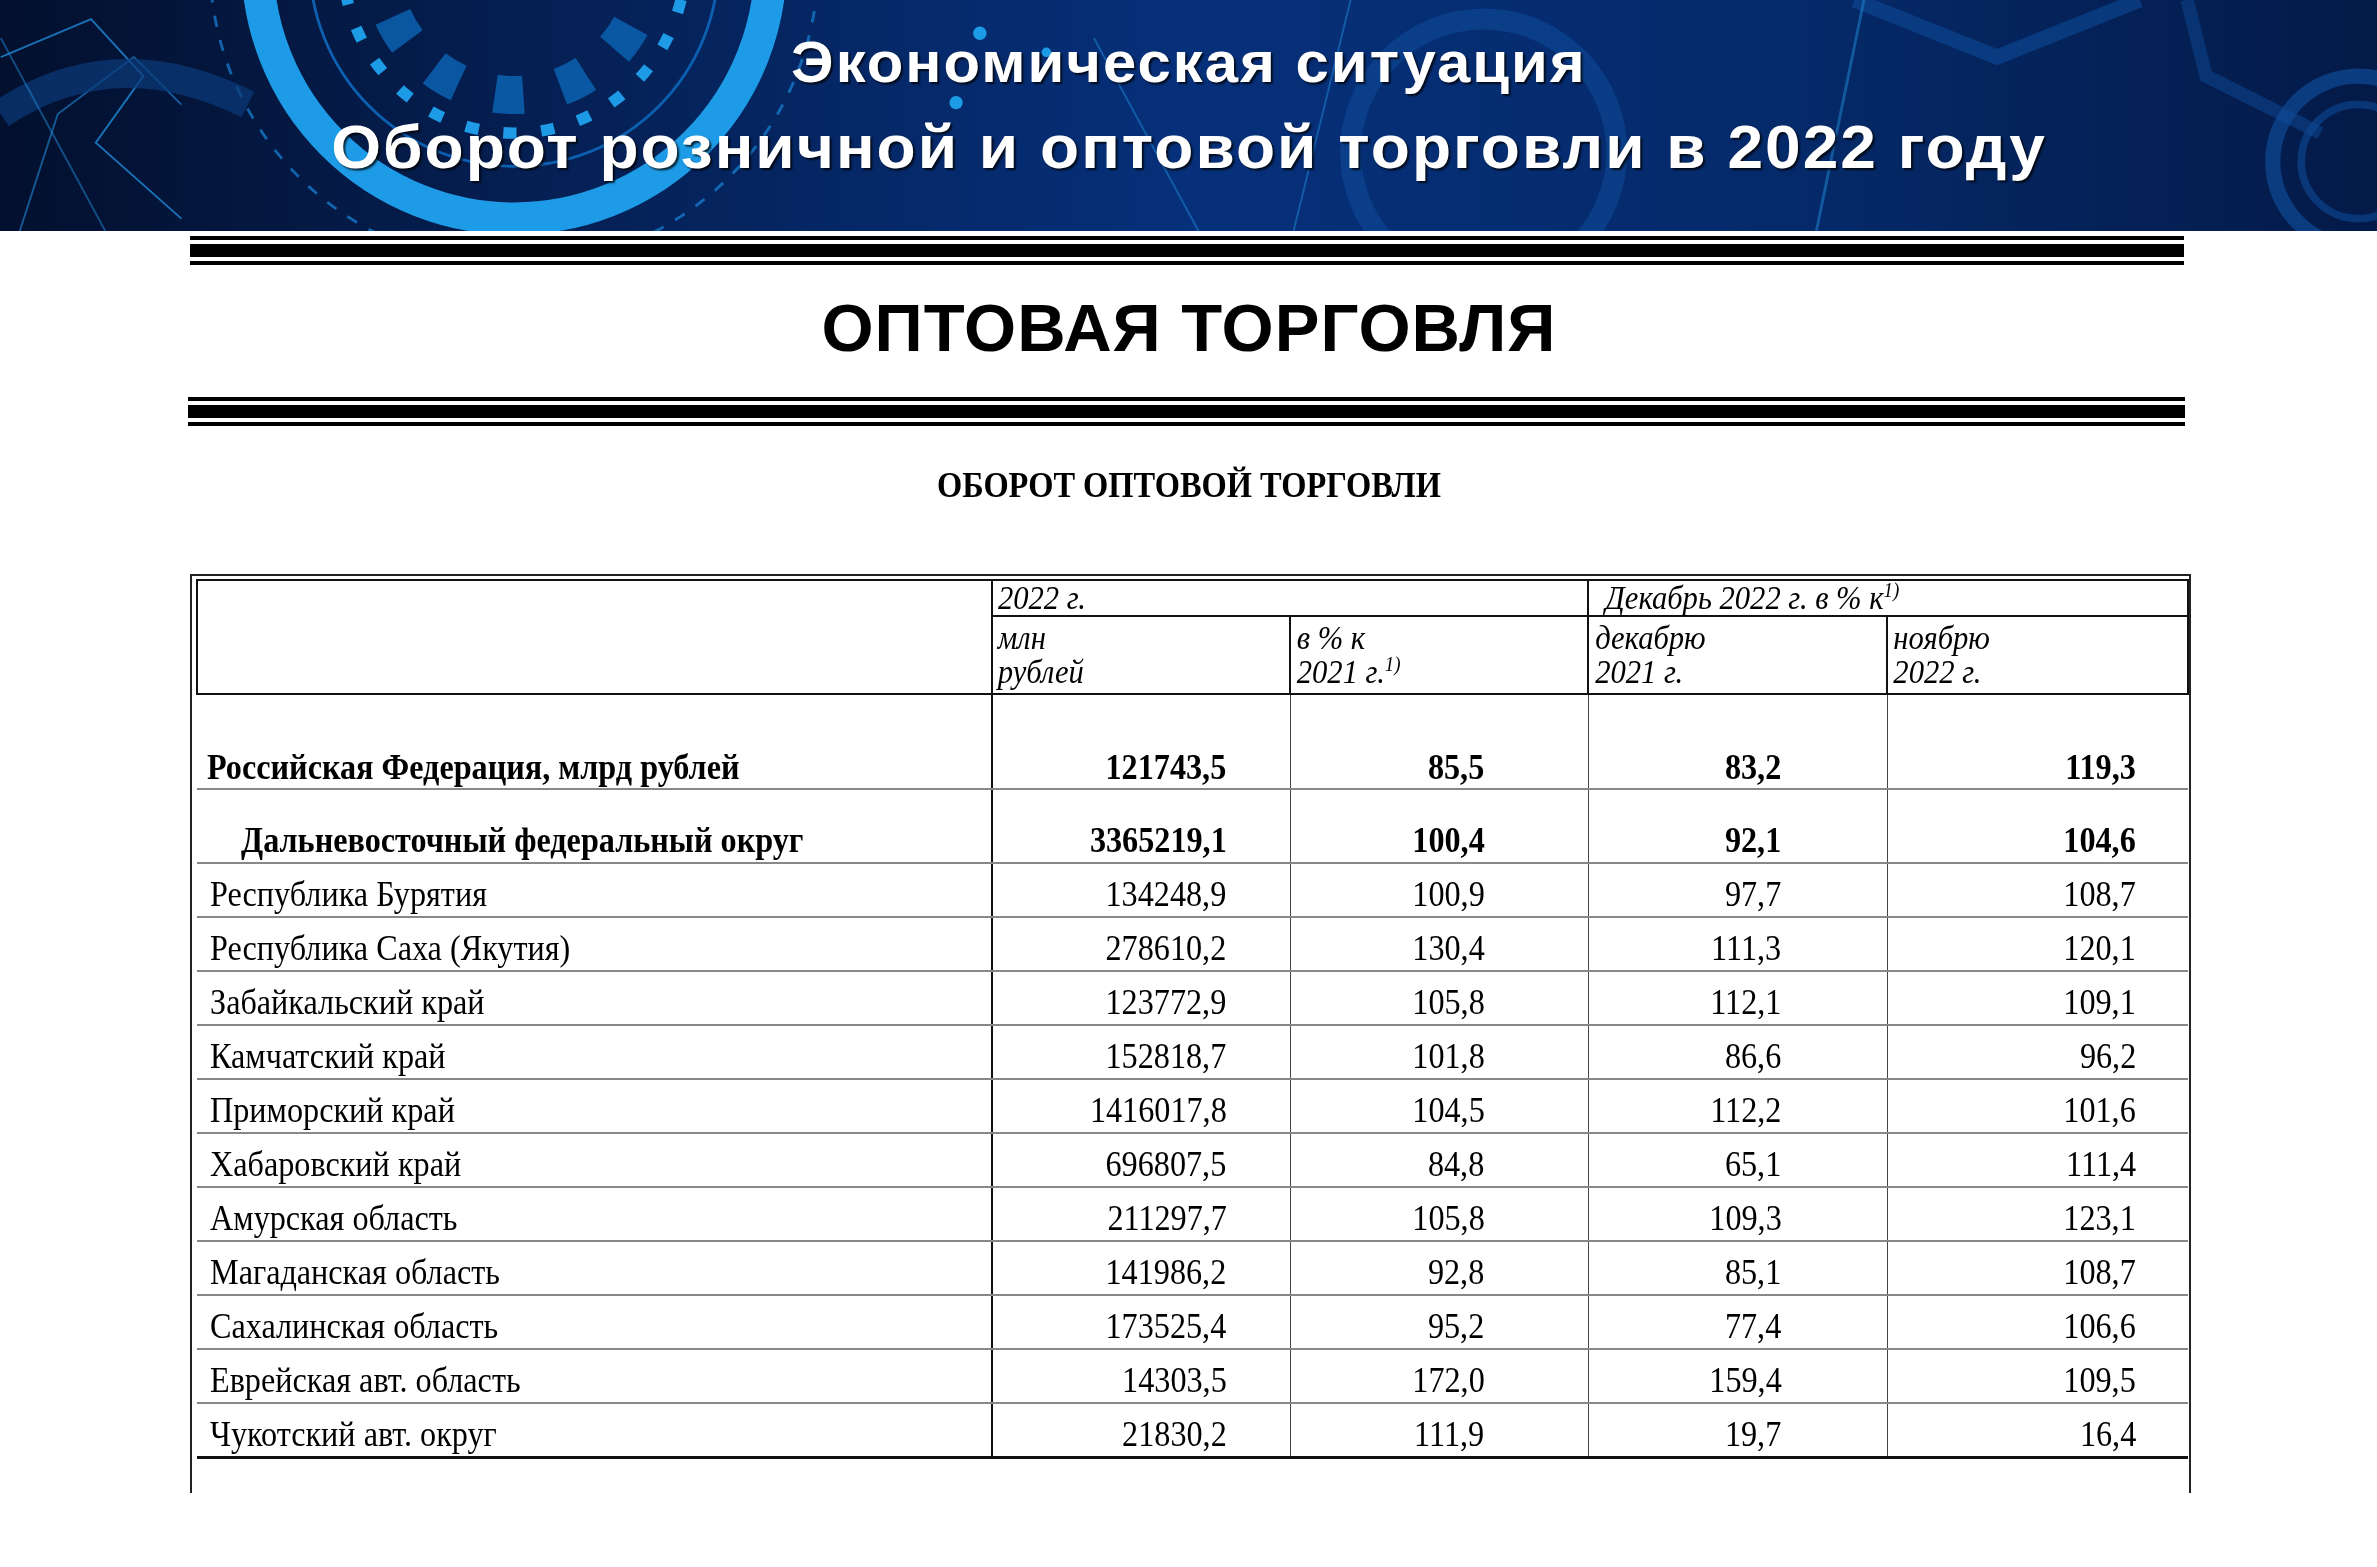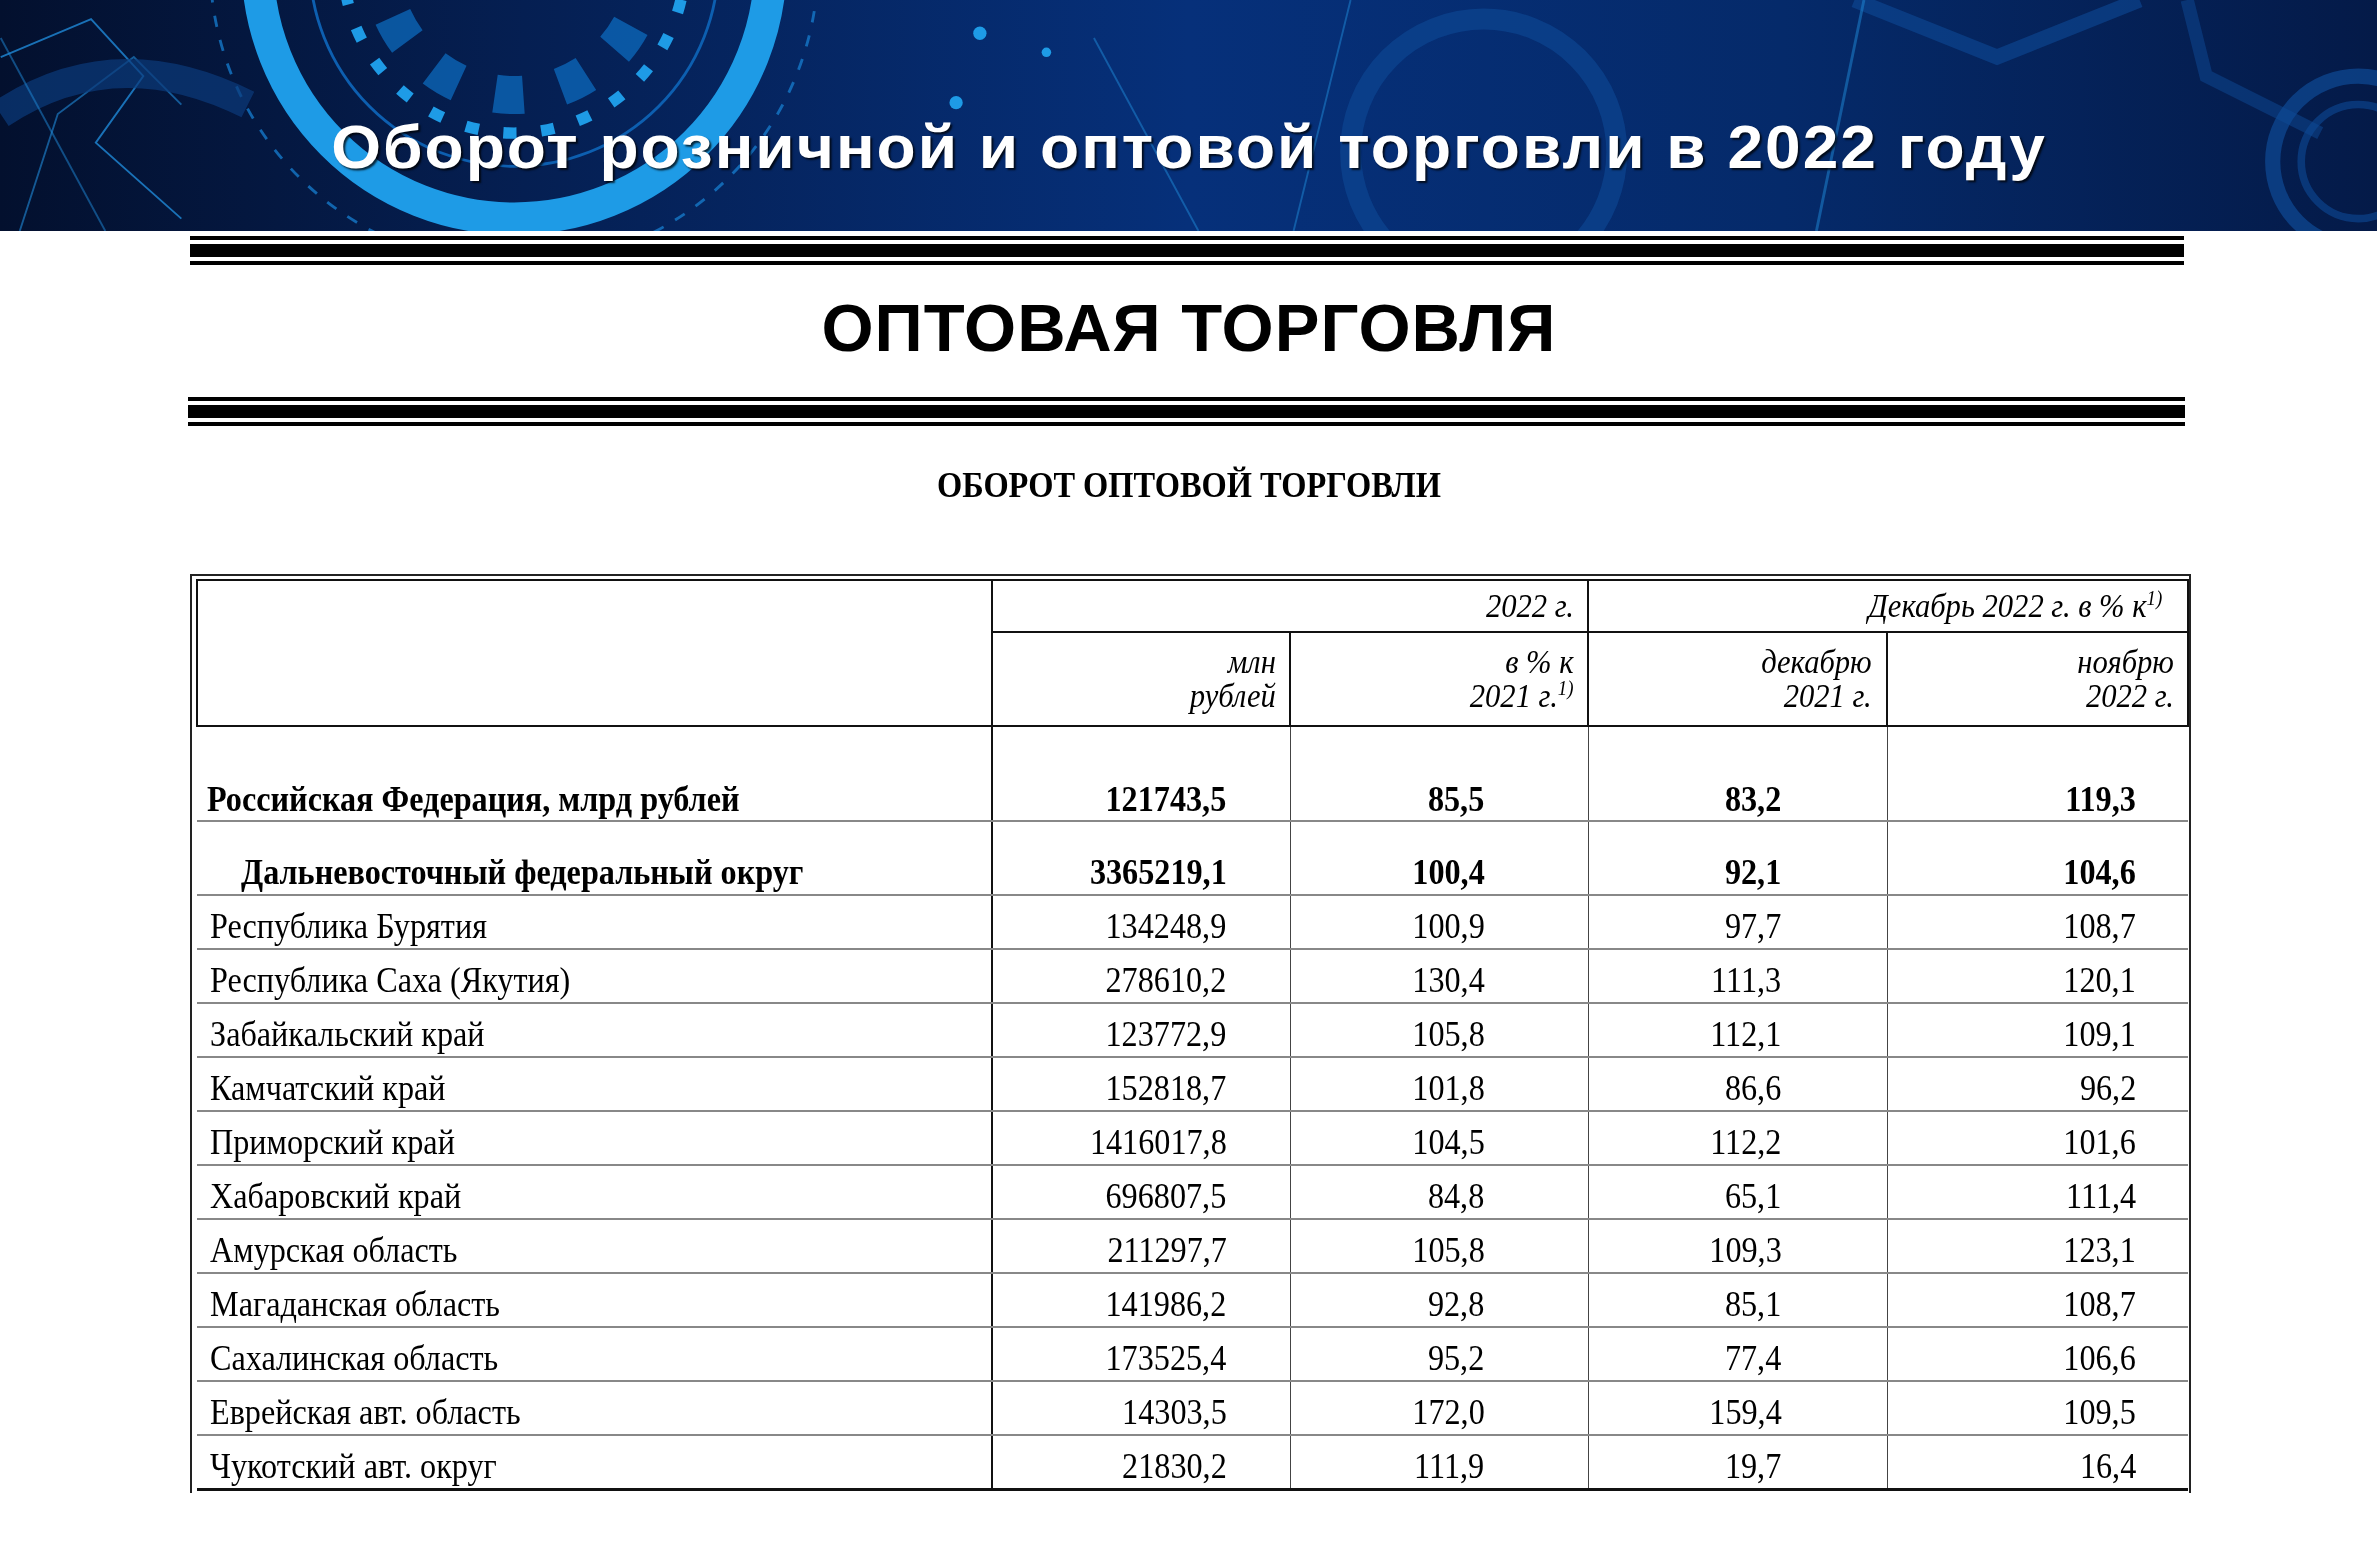--- a/index.html
+++ b/index.html
@@ -53,21 +53,21 @@
     font-family: "Liberation Serif", serif; color: #000;
   }
   table.data col.c0 { width: 795px; }
   table.data col.c1 { width: 298px; }
   table.data col.c2 { width: 298px; }
   table.data col.c3 { width: 299px; }
   table.data col.c4 { width: 301px; }
 
   table.data th {
     font-weight: normal; font-style: italic; font-size: 34px; line-height: 34px;
-    border: 2.9px solid #111; padding: 8px; text-align: right; vertical-align: middle;
+    border: 2.9px solid #111; padding: 0; text-align: left; vertical-align: middle;
   }
   table.data th .cx { display: inline-block; transform: scaleX(0.9); }
   table.data th sup { font-size: 21px; vertical-align: top; line-height: 19px; }
   tr.h1 th { height: 34px; }
   tr.h2 th { height: 76px; }
   th.corner { border-right: 2.9px solid #111; }
 
   table.data td {
     font-size: 35px; height: 52px; padding: 0;
     border-left: 1.9px solid #444; border-right: 1.9px solid #444;
@@ -114,20 +114,21 @@
     <circle cx="2480" cy="170" r="60" fill="none" stroke="#0e4a96" stroke-width="8" opacity="0.6"></circle>
     <polyline points="1950,0 2100,60 2250,0" fill="none" stroke="#0e4a96" stroke-width="16" opacity="0.6"></polyline>
     <polyline points="2300,0 2320,80 2440,140" fill="none" stroke="#0e4a96" stroke-width="14" opacity="0.5"></polyline>
     <line x1="1960" y1="0" x2="1910" y2="243" stroke="#1f8ad8" stroke-width="3" opacity="0.5"></line>
     <line x1="1150" y1="40" x2="1260" y2="243" stroke="#1f8ad8" stroke-width="2" opacity="0.5"></line>
     <line x1="1420" y1="0" x2="1360" y2="243" stroke="#1f8ad8" stroke-width="2" opacity="0.5"></line>
     <circle cx="1030" cy="35" r="7" fill="#1e9be6"></circle>
     <circle cx="1005" cy="108" r="7" fill="#1e9be6"></circle>
     <circle cx="1100" cy="55" r="5" fill="#1e9be6"></circle>
   </svg>
+  <div class="banner-title banner-line1"><span>Экономическая ситуация</span></div>
   <div class="banner-title banner-line2"><span>Оборот розничной и оптовой торговли в 2022 году</span></div>
 </div>
 
 <div class="rule rule-top">
     <div class="t1"></div>
     <div class="t2"></div>
     <div class="t3"></div>
   </div>
 <div class="section-heading">ОПТОВАЯ ТОРГОВЛЯ</div>
 <div class="rule rule-bottom">

